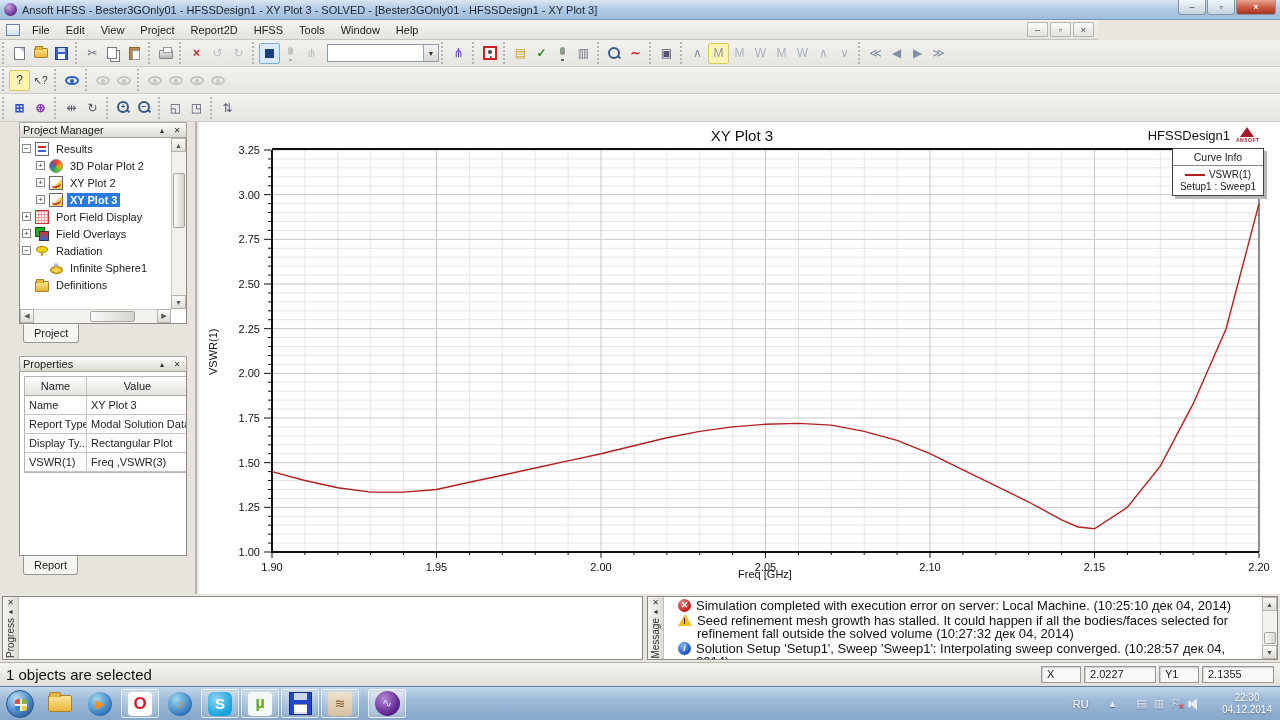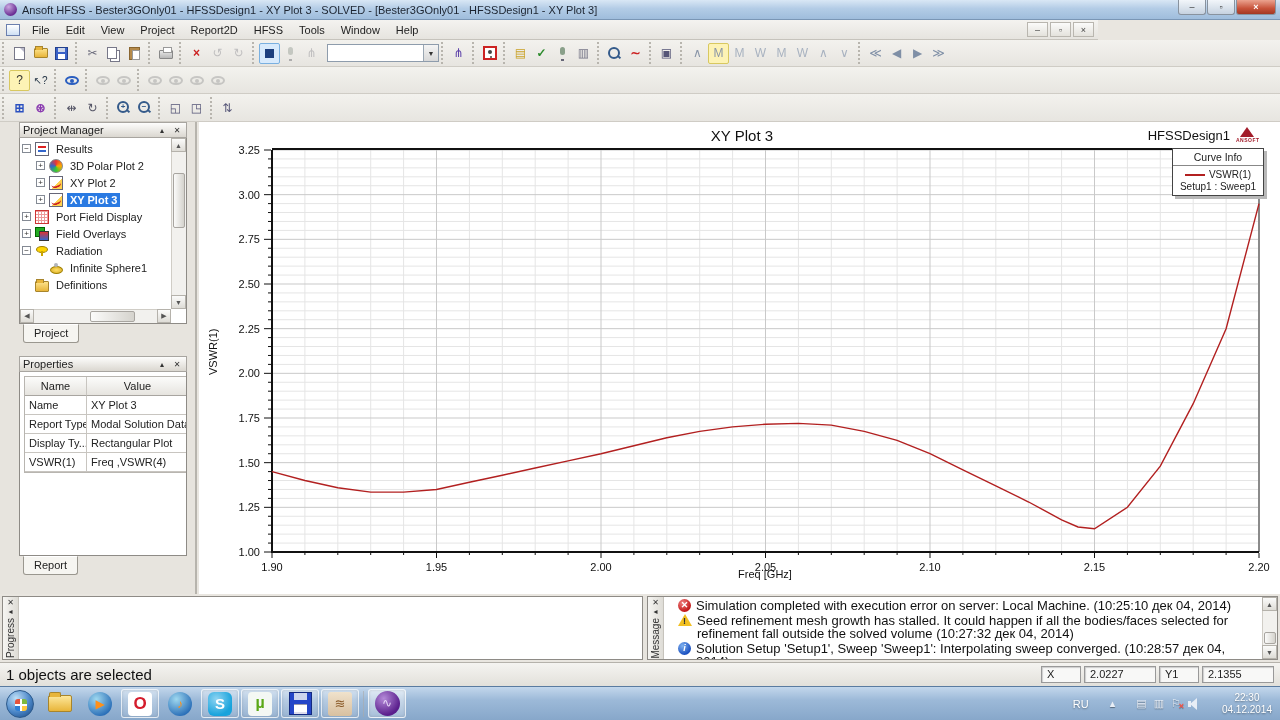--- a/index.html
+++ b/index.html
@@ -557,21 +557,21 @@
               <span class="pcell pc2">Modal Solution Data</span>
               <span class="pcell pc3"></span>
             </div>
             <div class="prow">
               <span class="pcell pc1">Display Ty...</span>
               <span class="pcell pc2">Rectangular Plot</span>
               <span class="pcell pc3"></span>
             </div>
             <div class="prow">
               <span class="pcell pc1">VSWR(1)</span>
-              <span class="pcell pc2">Freq ,VSWR(4)</span>
+              <span class="pcell pc2">Freq ,VSWR(3)</span>
               <span class="pcell pc3"></span>
             </div>
           </div>
       </div>
       <div style="height:22px;">
         <span class="ptab">Report</span>
       </div>
     </div>
   </div>
 

